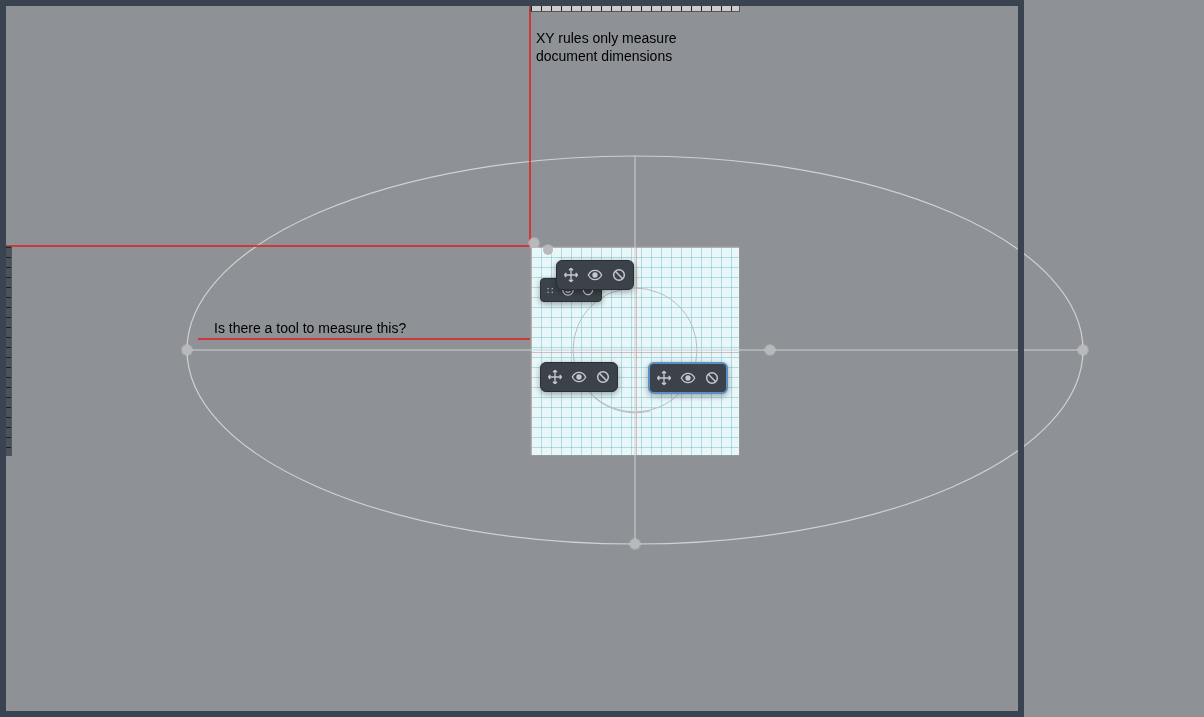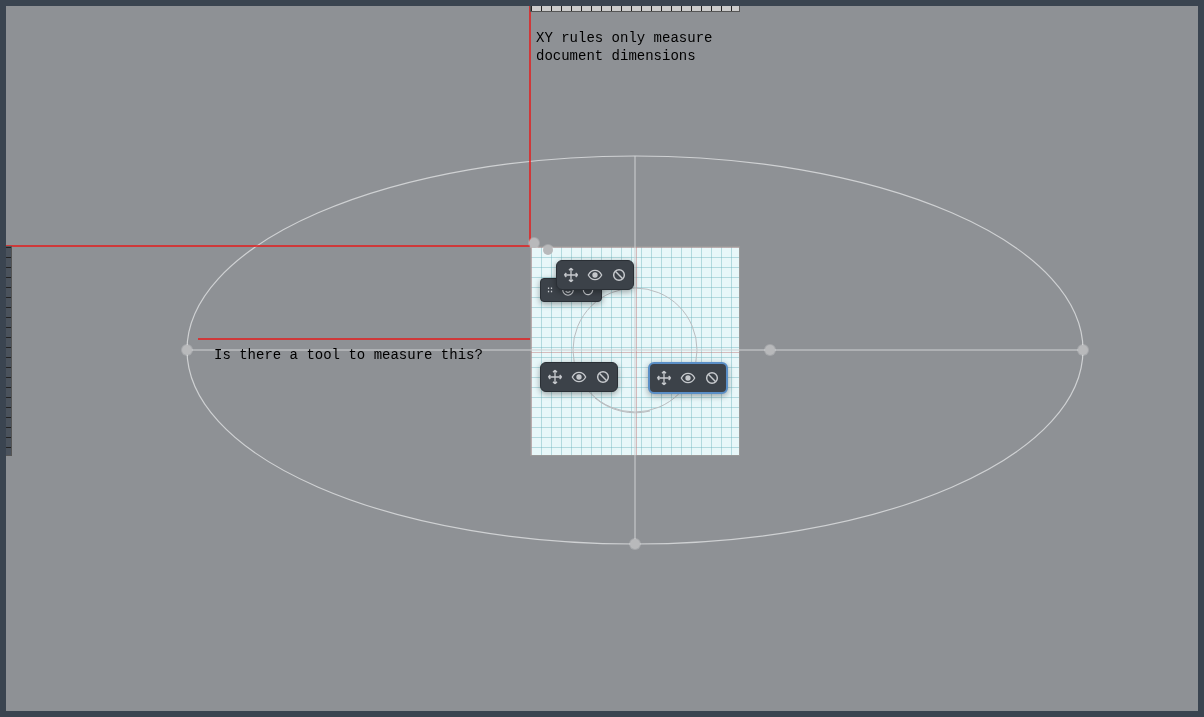--- a/index.html
+++ b/index.html
@@ -8,24 +8,23 @@
     width: 1204px;
     height: 717px;
     overflow: hidden;
     font-family: Arial, Helvetica, sans-serif;
     font-size: 14px;
     color: #000;
     background: #8e9195;
   }
   .app {
     position: relative;
-    width: 1204px;
+    width: 1024px;
     height: 717px;
     box-sizing: border-box;
-    font-family: Liberation Mono, monospace;
   }
 
   
   .frame-border {
     position: absolute;
     top: 0; left: 0;
     width: 100%;
     height: 100%;
     box-sizing: border-box;
     border: 6px solid #3a4450;
@@ -91,21 +90,21 @@
 
   
   .anno {
     position: absolute;
     line-height: 1.25;
     font-size: 14px;
     color: #000;
     white-space: pre;
   }
   .anno.top { left: 536px; top: 30px; }
-  .anno.mid { left: 214px; top: 320px; margin-top: 27px; }
+  .anno.mid { left: 214px; top: 320px; }
 
   
   .handle {
     position: absolute;
     width: 10px;
     height: 10px;
     margin-left: -5px;
     margin-top: -5px;
     border-radius: 50%;
     background: #b8b9bb;

